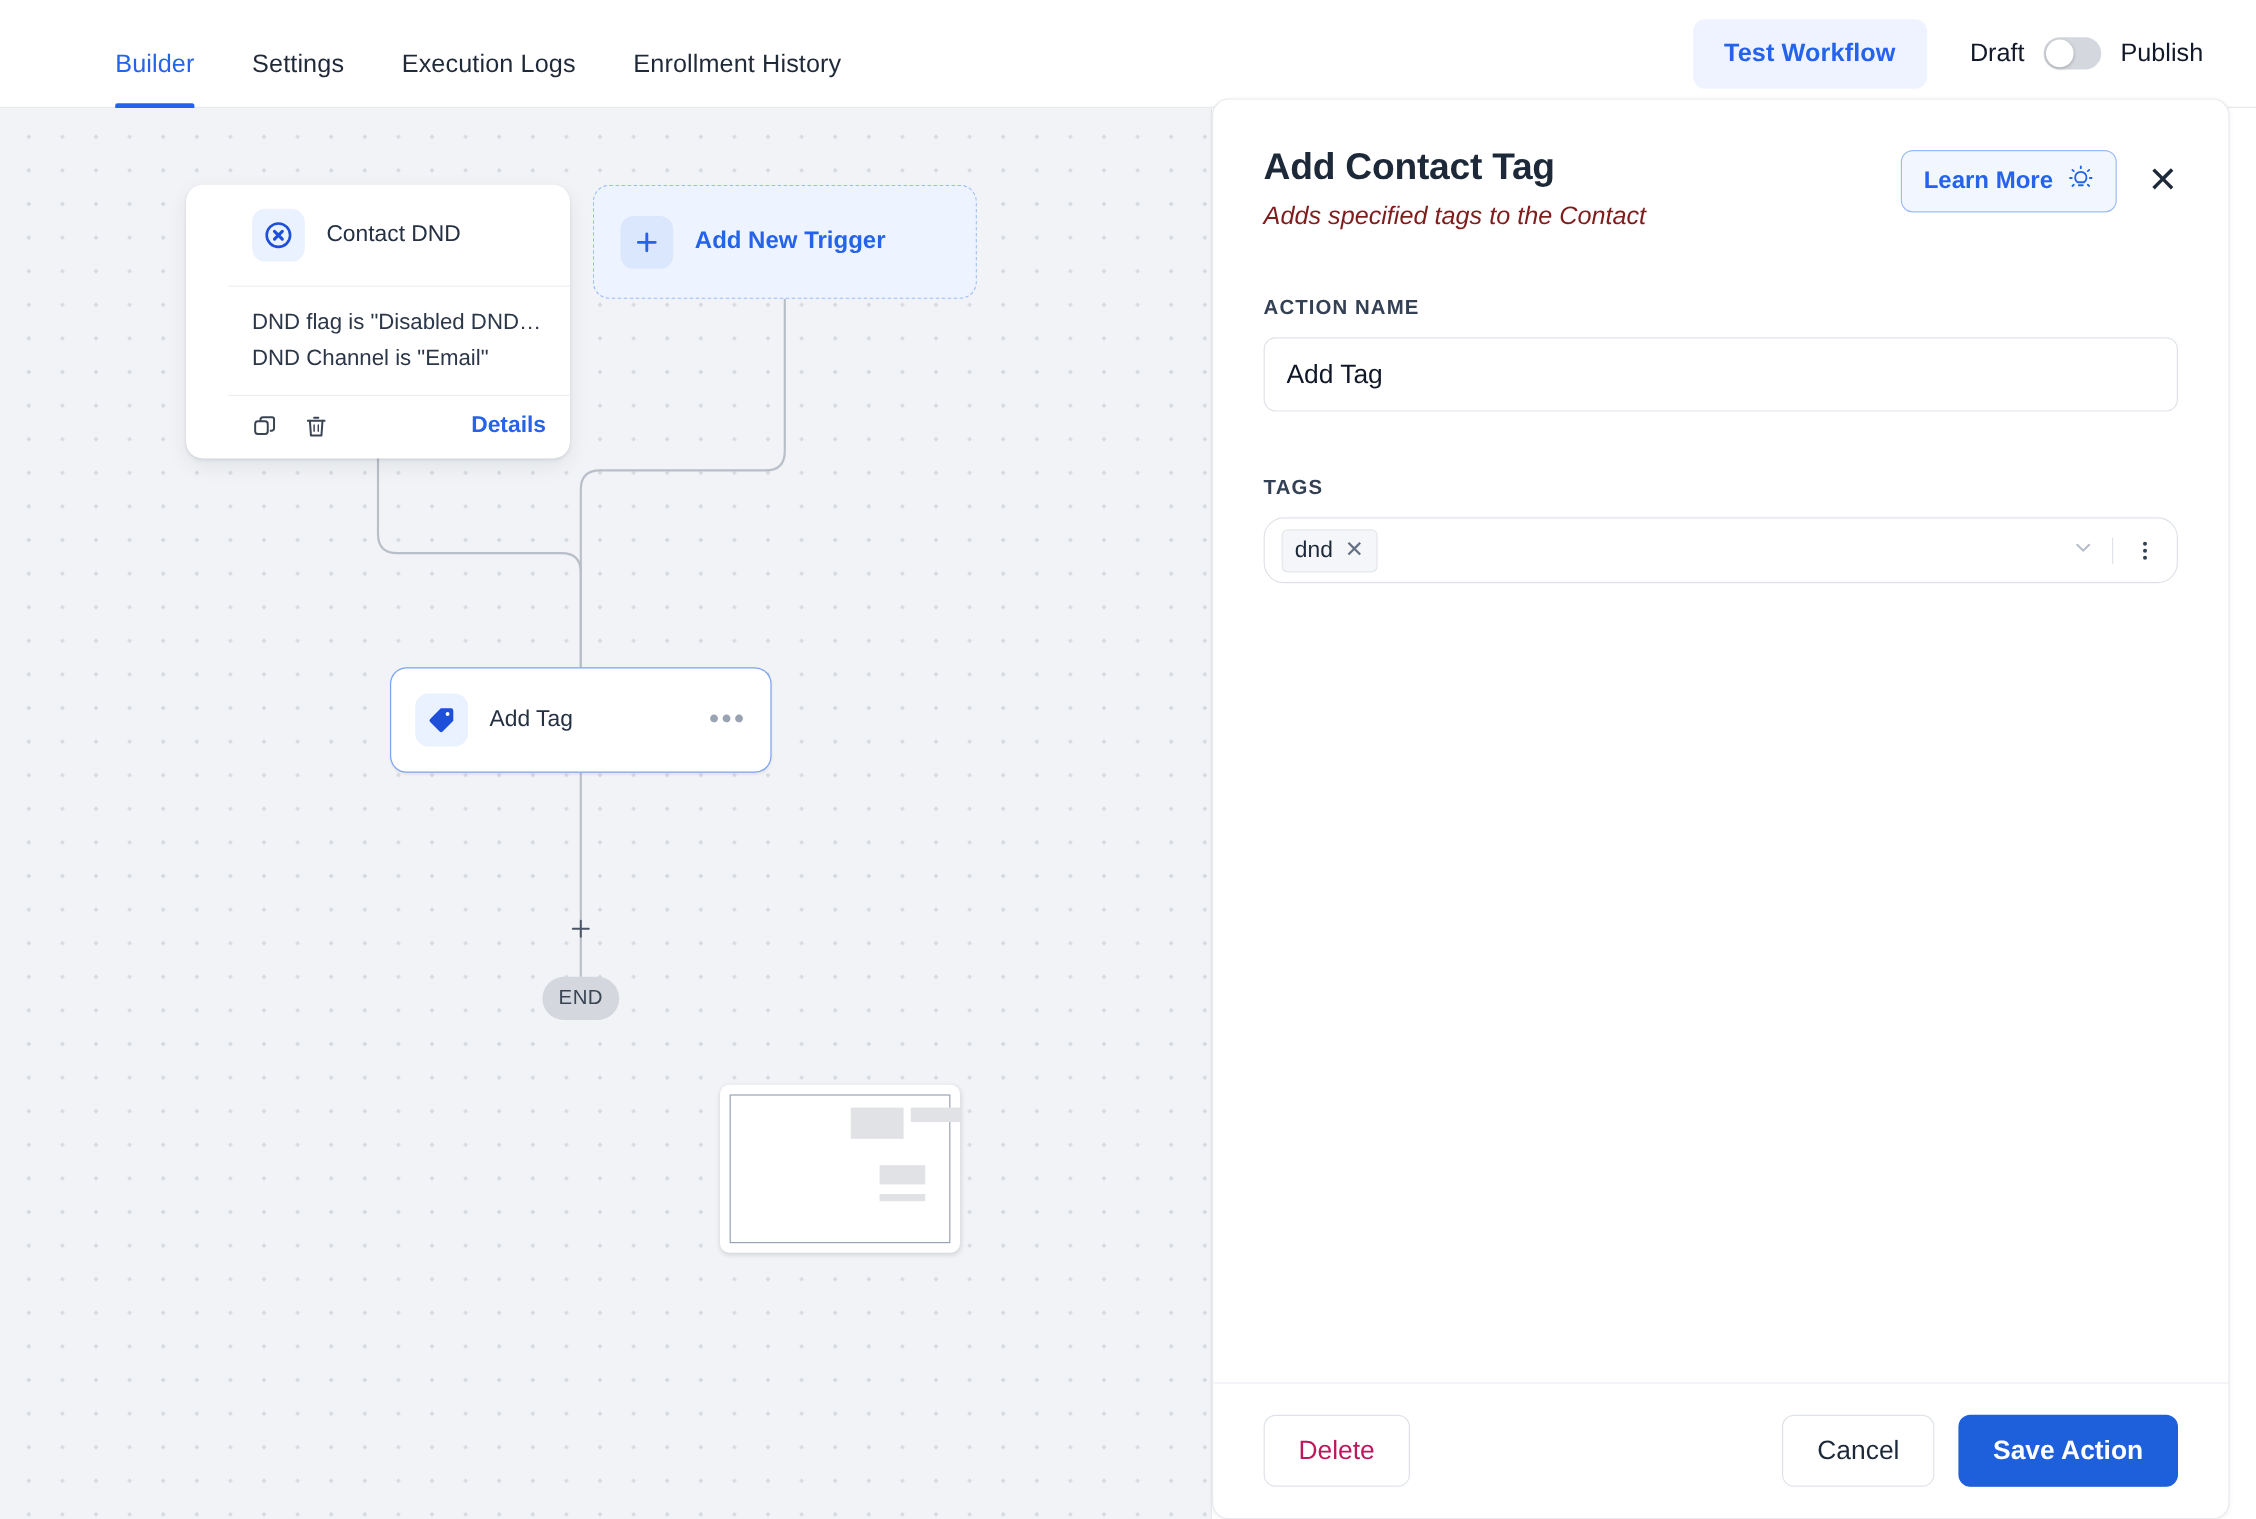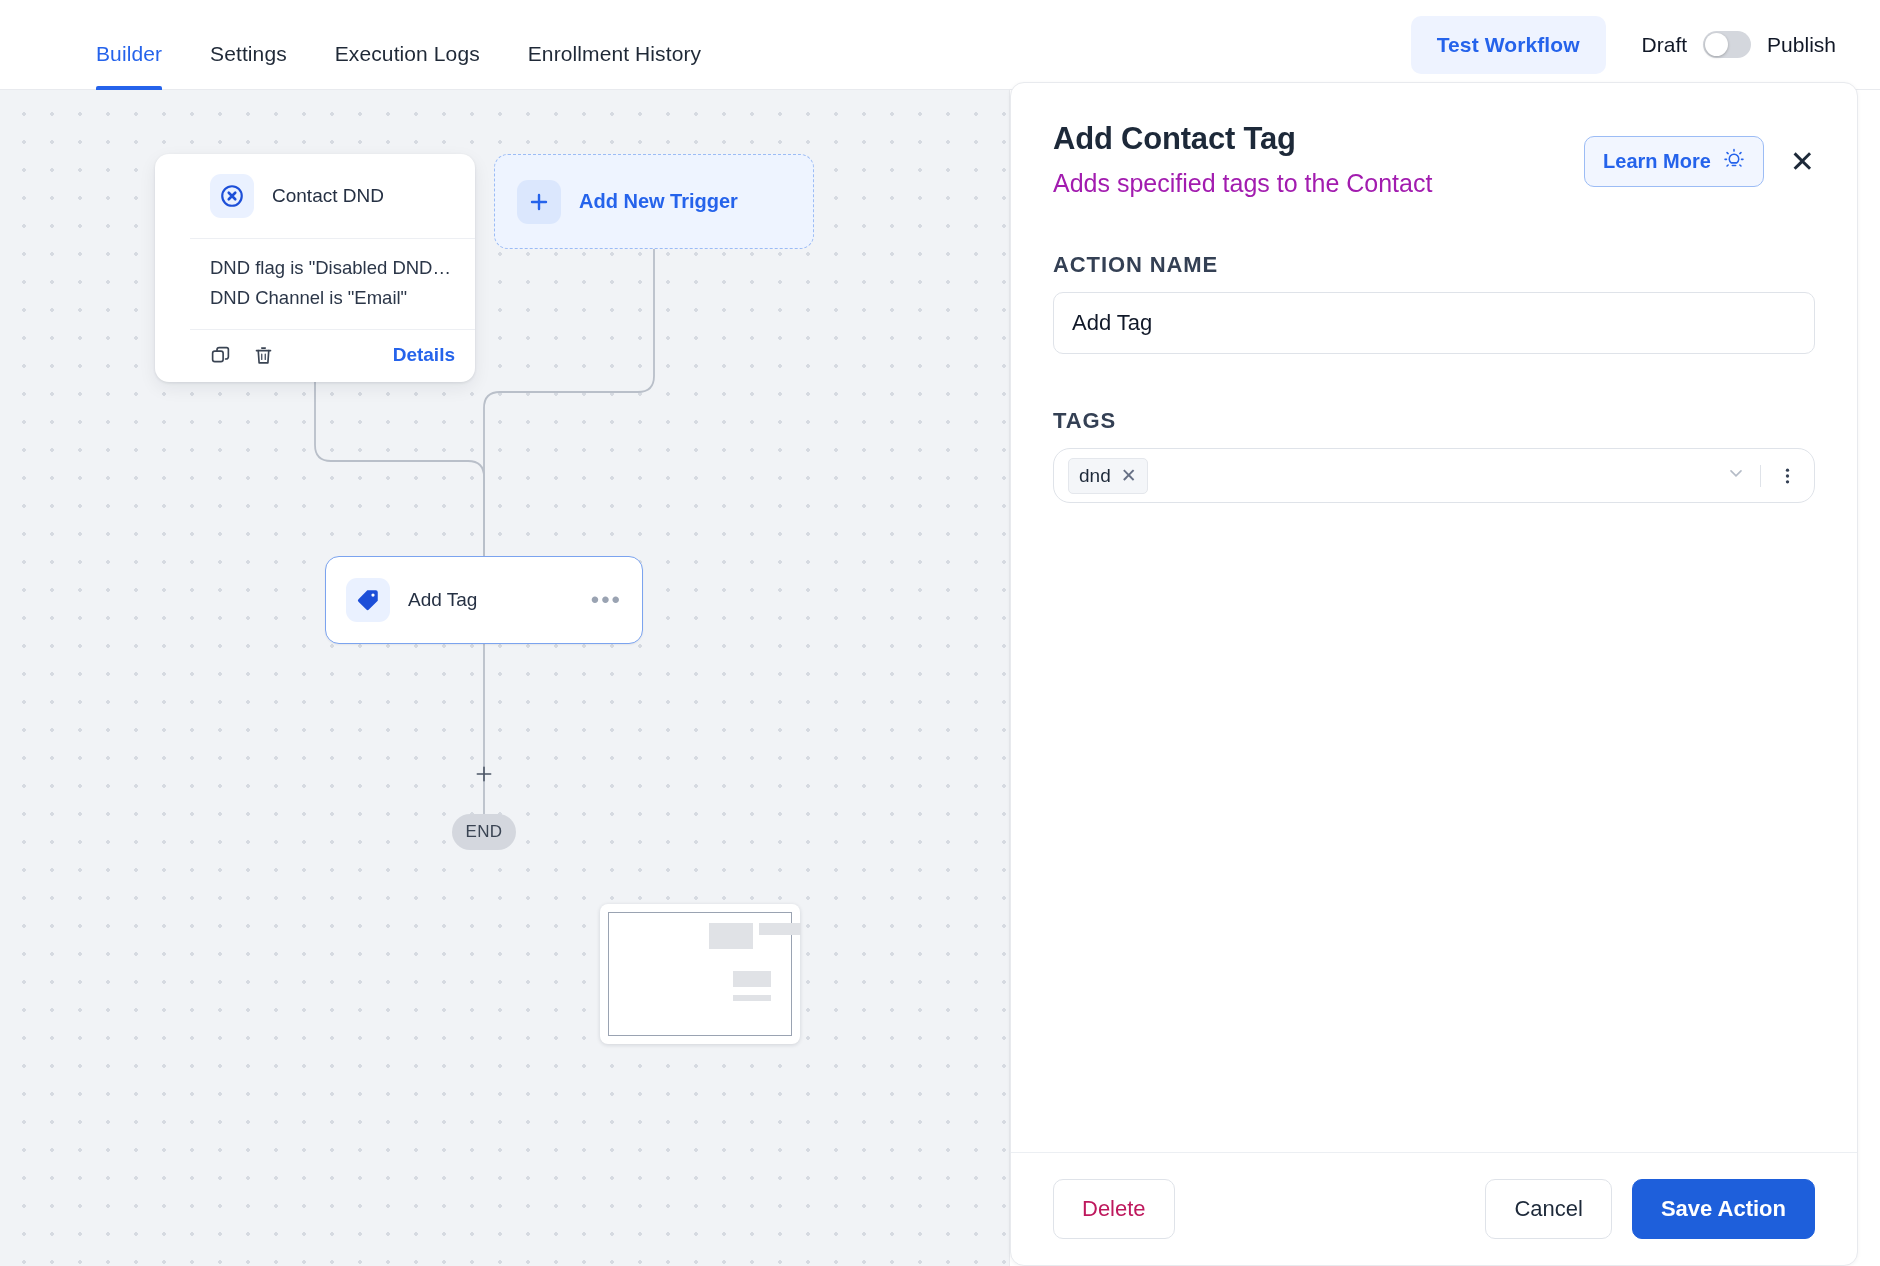--- a/index.html
+++ b/index.html
@@ -130,33 +130,33 @@
   .mm-block { position: absolute; background: #e0e2e6; }
 
   
   .panel {
     position: absolute; left: 1010px; top: 82px; width: 848px; height: 1184px;
     background: #fff; border: 1px solid #e8eaee; border-radius: 14px;
     box-shadow: 0 1px 4px rgba(16,24,40,.05);
     display: flex; flex-direction: column;
   }
   .panel-body { padding: 38px 42px 0 42px; flex: 1; overflow: hidden; }
-  .panel-head { display: flex; align-items: center; }
+  .panel-head { display: flex; align-items: flex-start; }
   .panel-title { font-size: 31px; font-weight: 700; color: #1d2939; letter-spacing: -.2px; }
-  .panel-sub { font-size: 25px; color: #a21caf; margin-top: 12px; }
+  .panel-sub { font-size: 21px; color: #7f1d1d; margin-top: 12px; font-style: italic; }
   .head-right { margin-left: auto; display: flex; align-items: center; gap: 26px; padding-top: 4px; }
   .learn-more {
     display: flex; align-items: center; gap: 12px;
     border: 1.5px solid #9cbcf5; background: #f2f6ff; color: #2563eb;
     border-radius: 10px; padding: 11px 18px; font-size: 20px; font-weight: 600; cursor: pointer;
   }
   .close-x { font-size: 30px; color: #1d2939; cursor: pointer; line-height: 1; font-weight: 300; }
 
   .field-label {
-    font-size: 22px; font-weight: 700; color: #344054; letter-spacing: .9px;
+    font-size: 17px; font-weight: 700; color: #344054; letter-spacing: .9px;
     margin-top: 54px; margin-bottom: 14px;
   }
   .text-input {
     width: 100%; height: 62px; border: 1px solid #dfe3e9; border-radius: 10px;
     font-size: 22px; color: #101828; padding: 0 18px;
     font-family: "Liberation Sans", sans-serif; background: #fff;
   }
   .tags-row { display: flex; align-items: center; border: 1px solid #dfe3e9; border-radius: 17px; height: 55px; }
   .tags-field { flex: 1; display: flex; align-items: center; gap: 10px; padding: 0 14px; position: relative; }
   .chip {

